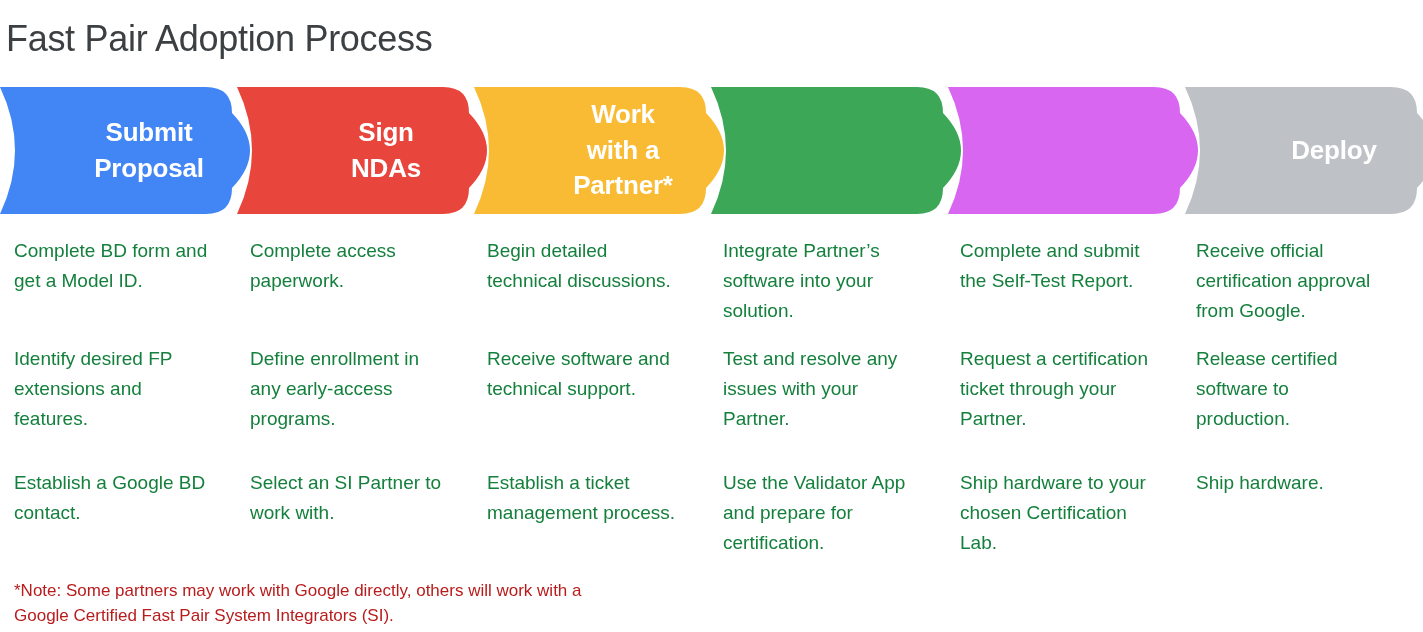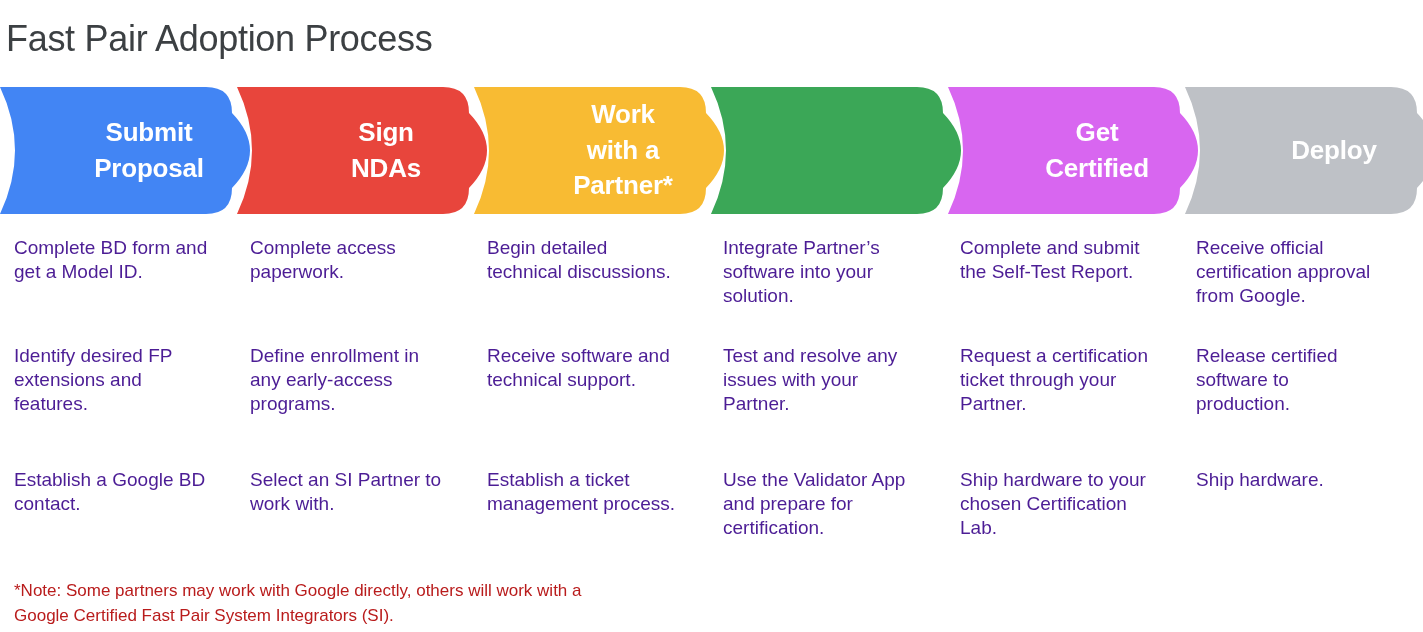--- a/index.html
+++ b/index.html
@@ -68,22 +68,22 @@
     height: 320px;
   }
   .step-col {
     position: absolute;
     top: 0;
     width: 218px;
   }
   .step-item {
     position: absolute;
     font-size: 19px;
-    line-height: 24px;
-    color: #4c1d95;
+    line-height: 30px;
+    color: #15803d;
     white-space: pre-line;
   }
   .step-row-0 { top: 0px; }
   .step-row-1 { top: 108px; }
   .step-row-2 { top: 232px; }
 
   
   #footnote {
     position: absolute;
     left: 14px;
@@ -109,22 +109,20 @@
       <path d="M 948 0 L 1154 0 Q 1180 0 1180 26 Q 1216 63.5 1180 101 Q 1180 127 1154 127 L 948 127 Q 978 63.5 948 0 Z" fill="#d866f0"></path>
       <path d="M 1185 0 L 1391 0 Q 1417 0 1417 26 Q 1453 63.5 1417 101 Q 1417 127 1391 127 L 1185 127 Q 1215 63.5 1185 0 Z" fill="#bec1c6"></path>
     </svg>
 <div class="stage-label" style="left: 30px; width: 238px;">Submit
 Proposal</div>
     <div class="stage-label" style="left: 267px; width: 238px;">Sign
 NDAs</div>
     <div class="stage-label" style="left: 504px; width: 238px;">Work
 with a
 Partner*</div>
-    <div class="stage-label" style="left: 978px; width: 238px;">Get
-Certified</div>
     <div class="stage-label" style="left: 1215px; width: 238px;">Deploy</div>
   </div>
 
 <div id="steps-grid">
     <div class="step-col" style="left: 14px;">
       <div class="step-item step-row-0">Complete BD form and
 get a Model ID.</div>
       <div class="step-item step-row-1">Identify desired FP
 extensions and
 features.</div>

